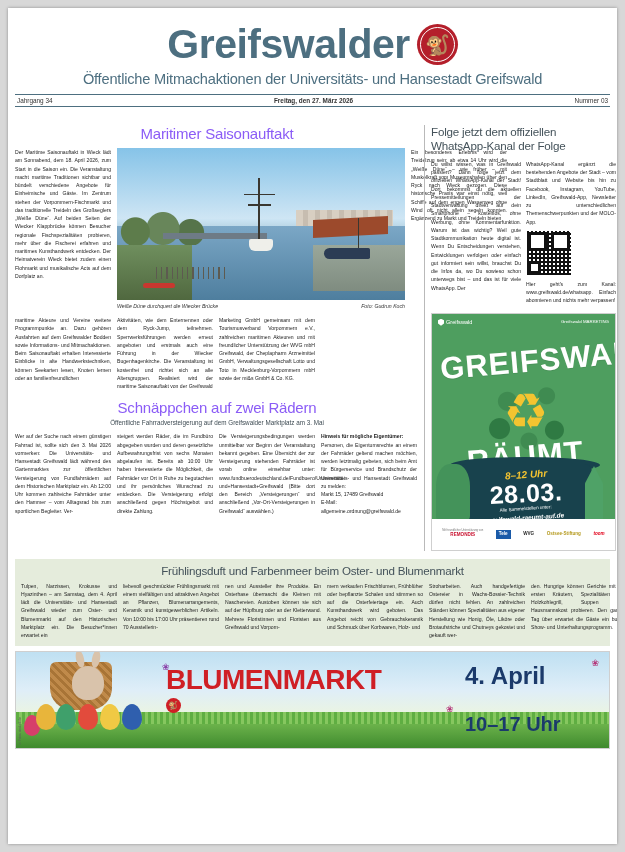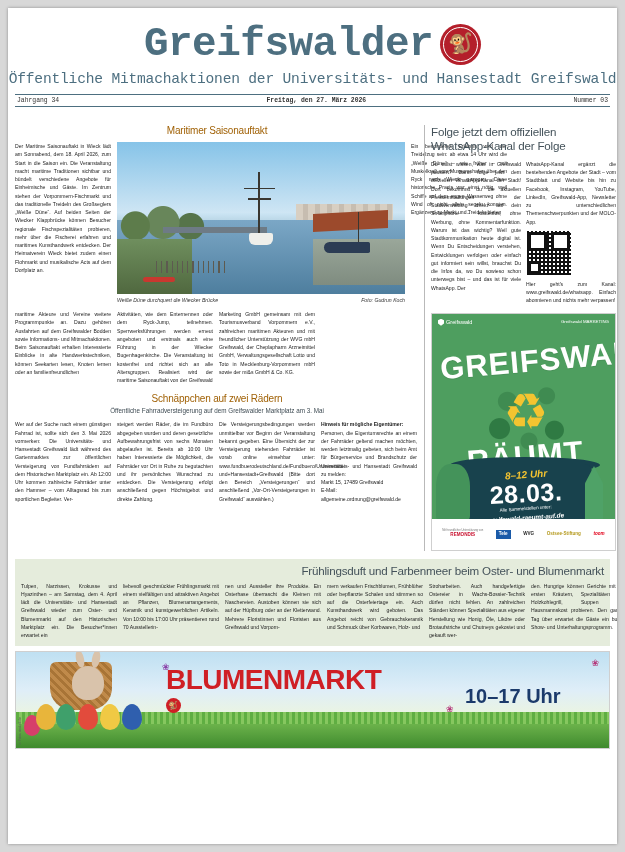--- a/index.html
+++ b/index.html
@@ -15,21 +15,20 @@
     width: 609px; height: 836px;
     background: #ffffff;
     box-shadow: 0 0 3px rgba(0,0,0,.35);
     overflow: hidden;
   }
 
   
   .masthead {
     padding: 16px 0 12px 0;
     text-align: center;
-    font-family: Liberation Mono, monospace;
   }
   .masthead-title {
     display: flex;
     align-items: center;
     justify-content: center;
     gap: 7px;
     color: #4d6f80;
     font-size: 41px;
     font-weight: bold;
     letter-spacing: -0.5px;
@@ -76,22 +75,22 @@
   
   .col-text {
     font-size: 5.1px;
     line-height: 1.62;
     text-align: justify;
     color: #1b1b1b;
     hyphens: auto;
   }
   .headline {
     text-align: center;
-    color: #a16207;
-    font-size: 10px;
+    color: #8b5cf6;
+    font-size: 15px;
     letter-spacing: -0.2px;
   }
   .subhead {
     text-align: center;
     color: #3d4a52;
     font-size: 6.3px;
     margin-top: 3px;
   }
 
   
@@ -272,21 +271,21 @@
   .sp4 { color:#b59a1f; }
   .sp5 { color:#e2001a; font-style:italic; }
   .sp-cap { display:block; color:#777; font-weight:normal; font-size:2.7px; }
 
   
   .bottom-sec {
     margin: 8px 7px 0 7px;
     background: #e5ecdc;
     padding: 5px 6px 7px 6px;
   }
-  .bottom-sec .headline { font-size: 11.6px; color:#44525a;text-align:right; }
+  .bottom-sec .headline { font-size: 11.6px; color:#44525a; }
   .b-cols { display:flex; gap:6px; margin-top: 5px; }
   .b-col { width: 96px; flex: 0 0 96px; }
 
   
   .banner {
     margin: 5px 7px 0 7px;
     height: 98px;
     position: relative;
     overflow: hidden;
     background: linear-gradient(180deg, #bfe0f2 0%, #dfeef8 40%, #eef6db 72%, #9fd06a 100%);
@@ -514,19 +513,20 @@
     <div class="egg e4"></div>
     <div class="egg e5"></div>
     <div class="bf bf1">❀</div>
     <div class="bf bf2">❀</div>
     <div class="bf bf3">❀</div>
     <div class="bn-title">
       <span class="l2">BLUMENMARKT</span>
     </div>
     <div class="bn-crest">🐒</div>
     <div class="bn-right">
+      <span class="big">4. April</span>
       <br>
       <span>10–17 Uhr</span>
     </div>
     <div class="bn-credit">©Fotos: stock.adobe</div>
   </div>
 
 </div>
 
 </body></html>

